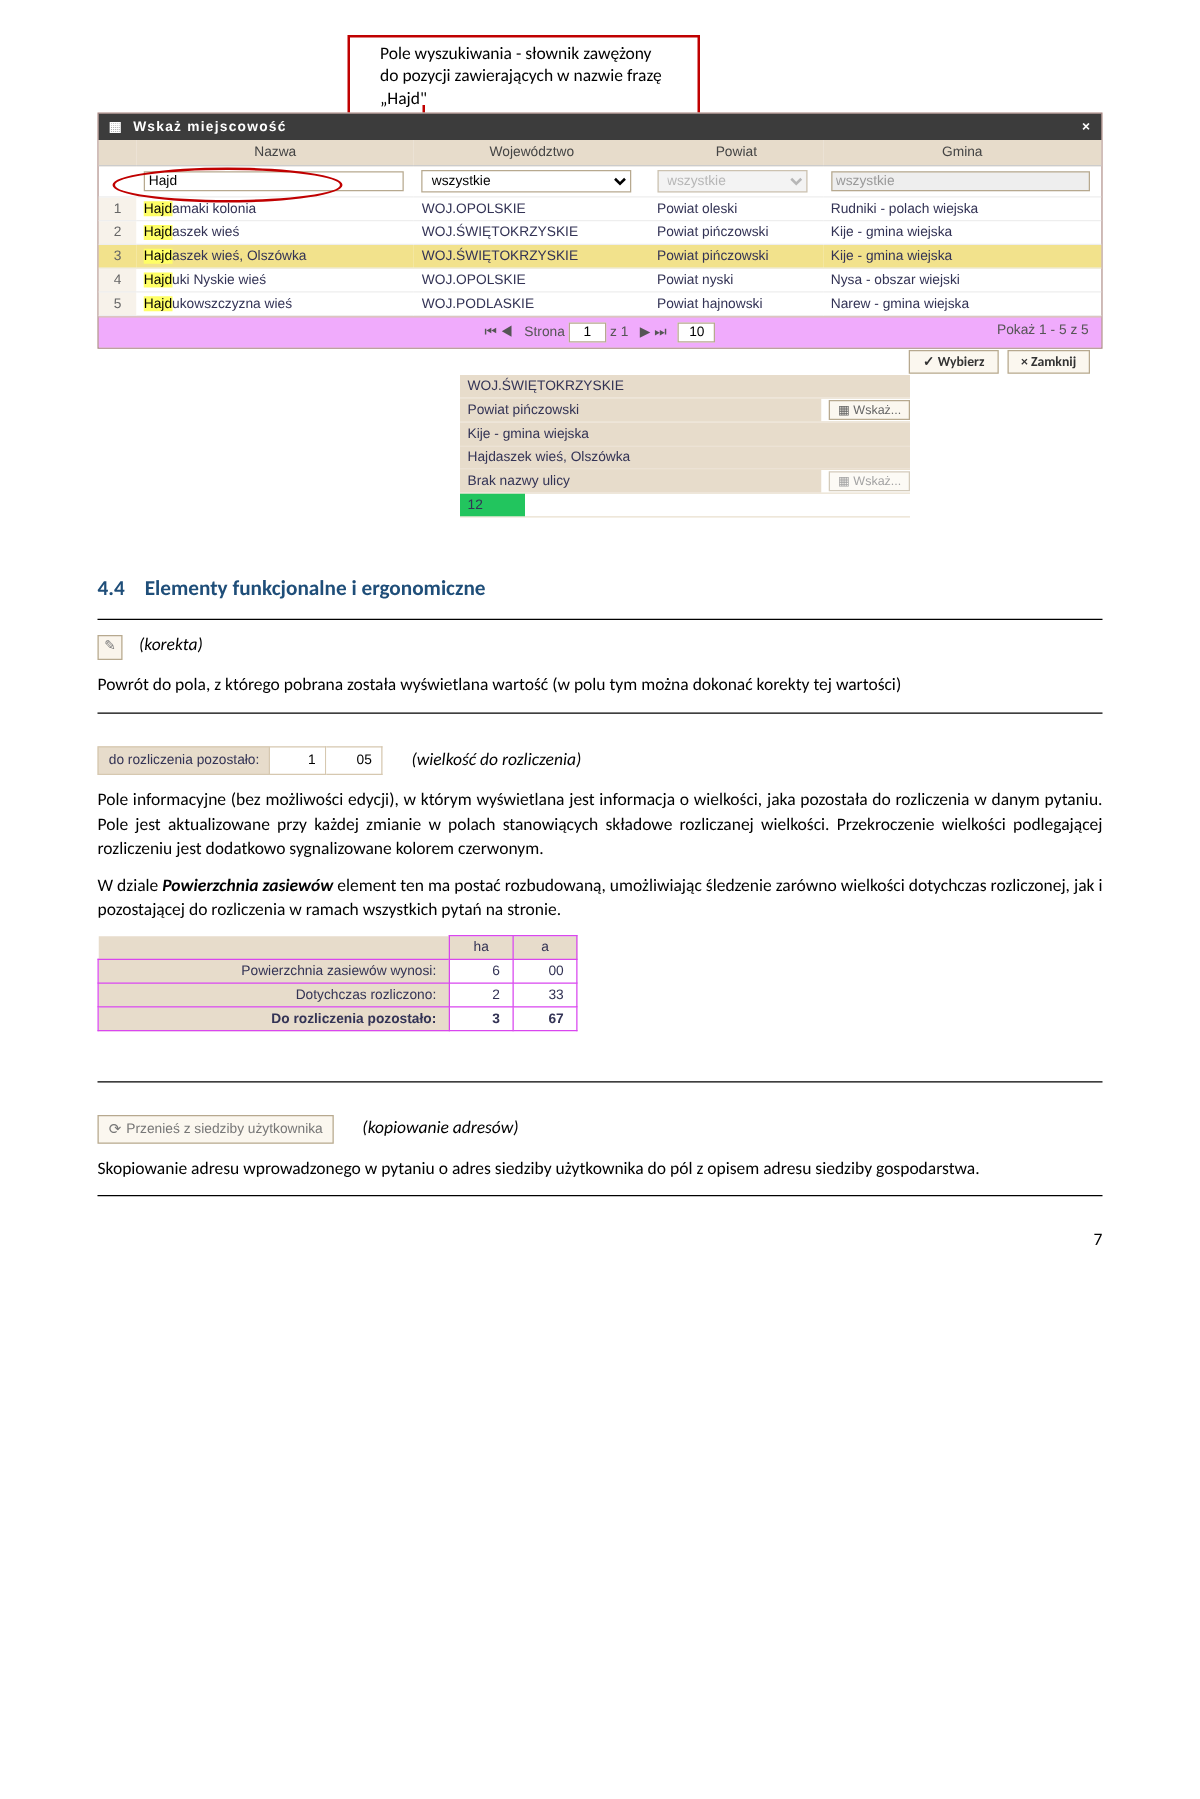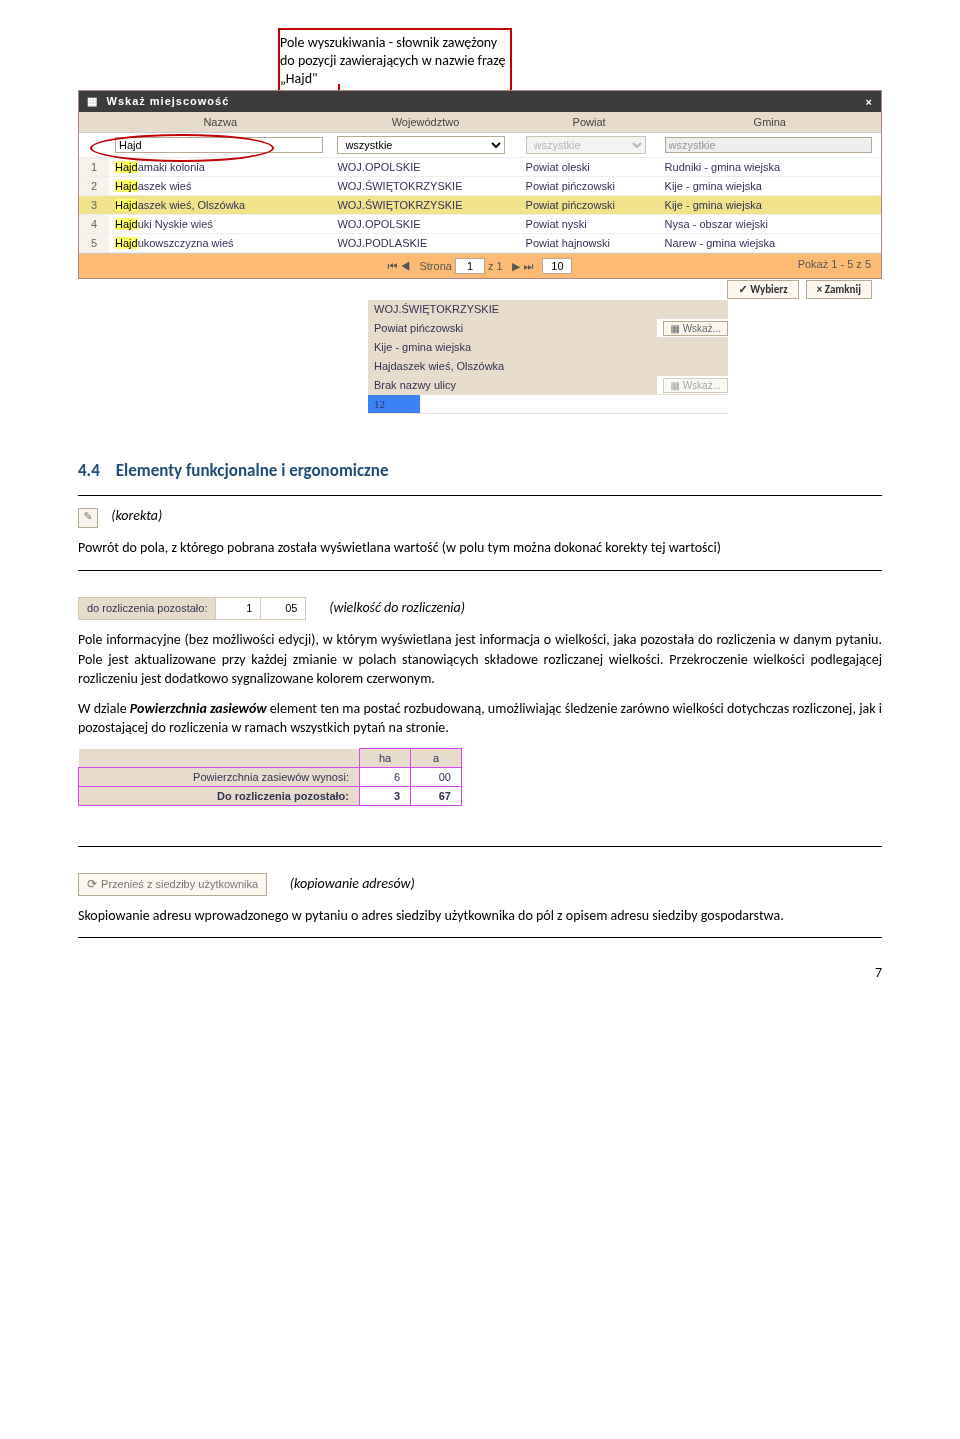--- a/index.html
+++ b/index.html
@@ -9,21 +9,21 @@
     padding: 0;
     background: #fff;
     color: #000;
     width: 960px;
   }
   .page {
     padding: 20px 78px 20px 78px;
   }
   .callout-box {
     border: 2px solid #c00000;
-    padding: 4px 0;
+    padding: 4px 24px;
     background: #fff;
     font-family: Calibri, Arial, sans-serif;
     font-size: 14px;
     line-height: 1.3;
     position: absolute;
   }
   .callout-top {
     left: 200px;
     top: 8px;
     width: 230px;
@@ -101,21 +101,21 @@
   }
   .filter-row select.disabled, .filter-row input.disabled {
     background: #eee;
     color: #999;
   }
   .pager {
     text-align: center;
     padding: 4px;
     font-size: 11px;
     color: #555;
-    background: #fdba74;
+    background: #f0abfc;
     border-top: 1px solid #d6c8b0;
     position: relative;
   }
   .pager .right {
     position: absolute;
     right: 10px;
     top: 4px;
   }
   .pager input {
     width: 24px;
@@ -149,21 +149,21 @@
   .detail-panel .row {
     display: flex;
     border-bottom: 1px solid #e9dfce;
   }
   .detail-panel .cell {
     background: #e7dccb;
     padding: 3px 6px;
     color: #335;
     flex: 1;
   }
-  .detail-panel .cell.white { background: #3b82f6; font-family: Liberation Serif, serif; }
+  .detail-panel .cell.white { background: #22c55e; }
   .detail-panel .btn-inline {
     border: 1px solid #b7a98f;
     background: #fbf7ef;
     padding: 1px 6px;
     font-size: 10px;
     color: #666;
     margin-left: 6px;
   }
   .red-arrow-line {
     position: absolute;
@@ -309,21 +309,21 @@
           <td><select class="disabled" disabled=""><option>wszystkie</option></select></td>
           <td><input class="disabled" disabled="" value="wszystkie" style=""></td>
         </tr>
         </tbody>
           <tbody id="lookup-rows">
             <tr>
               <td class="idx">1</td>
               <td><mark class="hl">Hajd</mark>amaki kolonia</td>
               <td>WOJ.OPOLSKIE</td>
               <td>Powiat oleski</td>
-              <td>Rudniki - gmina wiejska</td>
+              <td>Rudniki - polach wiejska</td>
             </tr>
             <tr>
               <td class="idx">2</td>
               <td><mark class="hl">Hajd</mark>aszek wieś</td>
               <td>WOJ.ŚWIĘTOKRZYSKIE</td>
               <td>Powiat pińczowski</td>
               <td>Kije - gmina wiejska</td>
             </tr>
             <tr class="sel">
               <td class="idx">3</td>
@@ -424,20 +424,25 @@
         <tr>
       <th class="label-cell" style="background:#e7dccb;border:none"></th>
       <th>ha</th>
       <th>a</th>
     </tr>
     <tr>
       <td class="label-cell">Powierzchnia zasiewów wynosi:</td>
       <td class="num-cell">6</td>
       <td class="num-cell">00</td>
     </tr>
+    <tr>
+      <td class="label-cell">Dotychczas rozliczono:</td>
+      <td class="num-cell">2</td>
+      <td class="num-cell">33</td>
+    </tr>
     <tr class="bold-row">
       <td class="label-cell">Do rozliczenia pozostało:</td>
       <td class="num-cell">3</td>
       <td class="num-cell">67</td>
     </tr>
   </tbody>
     </table>
 
   <div class="hr" style="margin-top:40px"></div>
   <div style="height:10px"></div>

